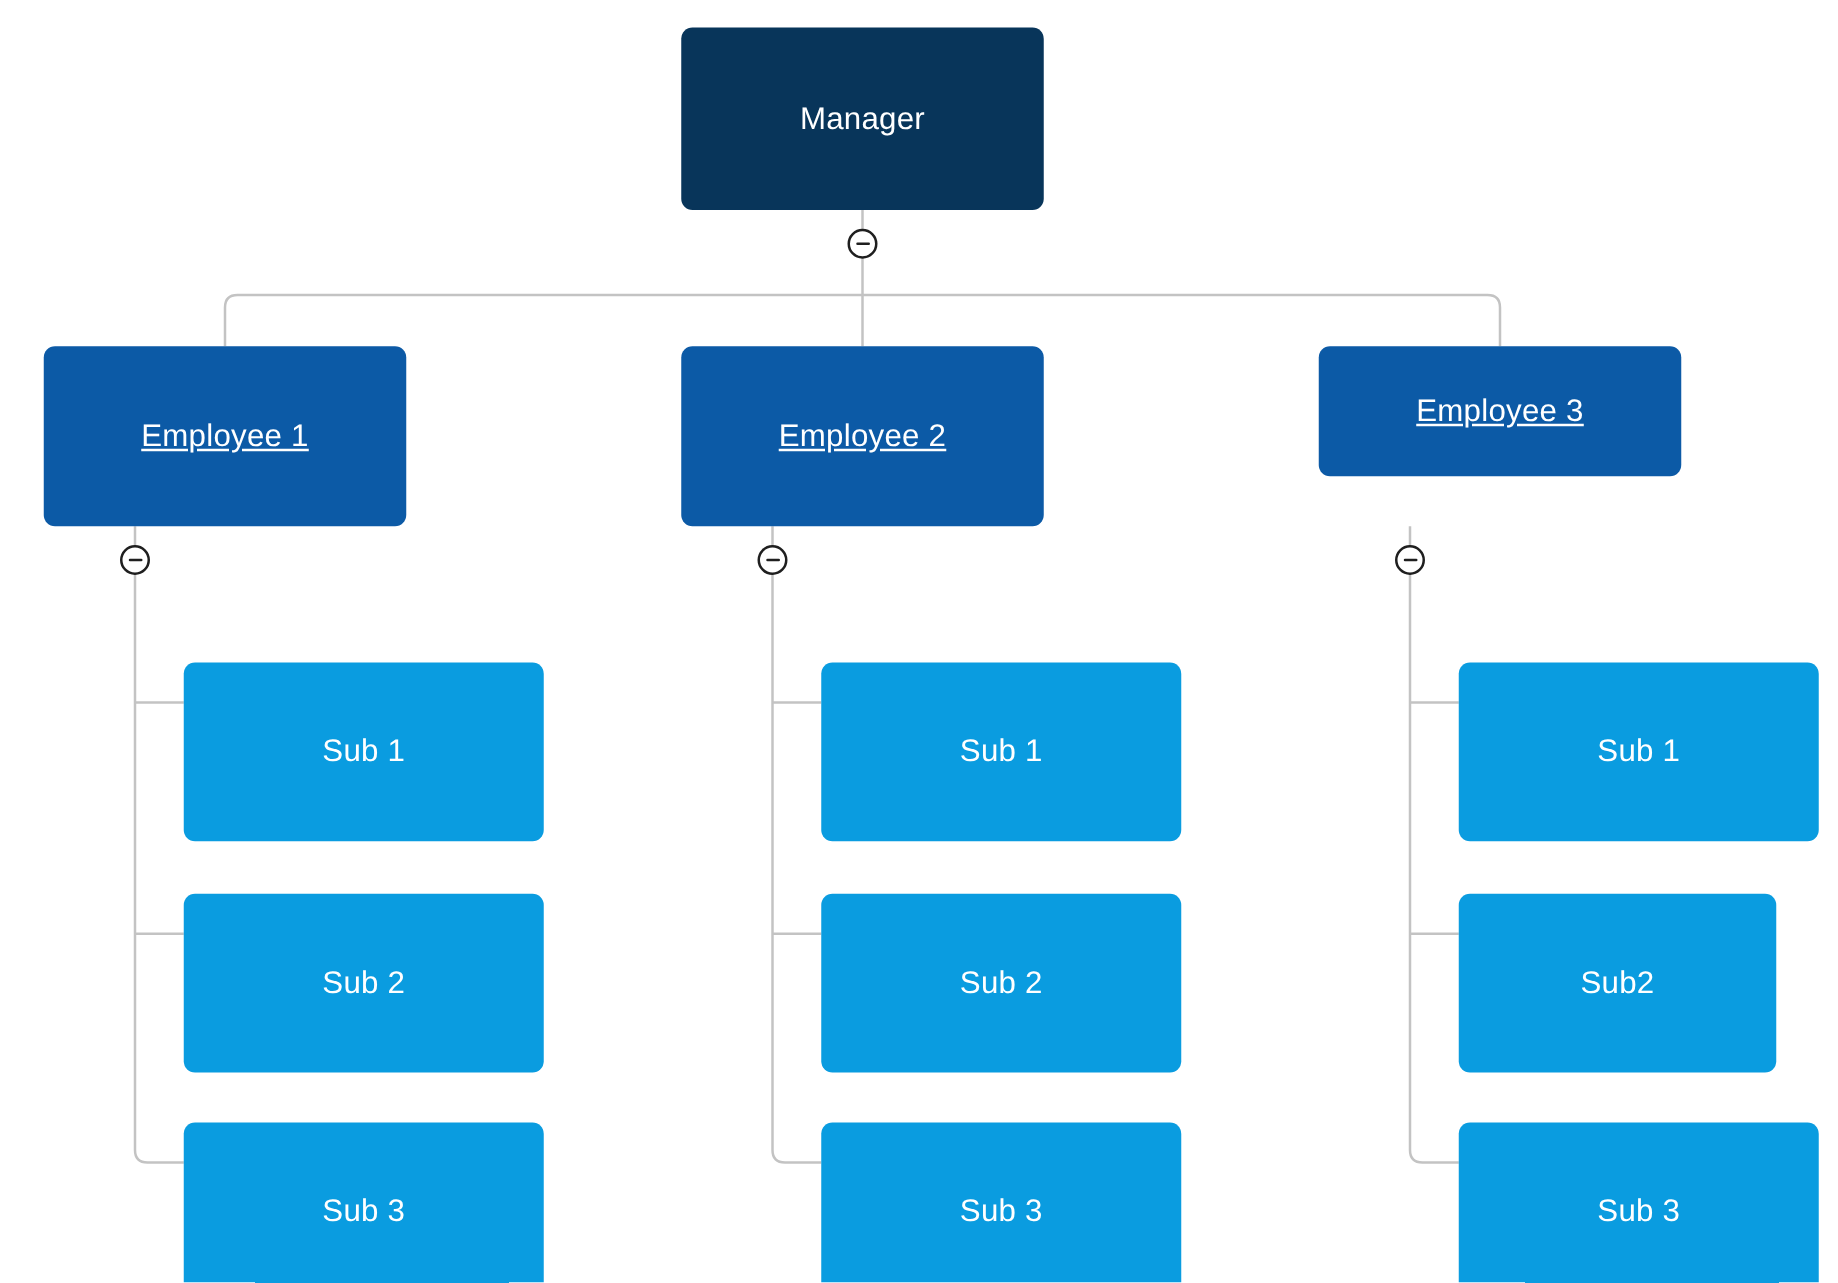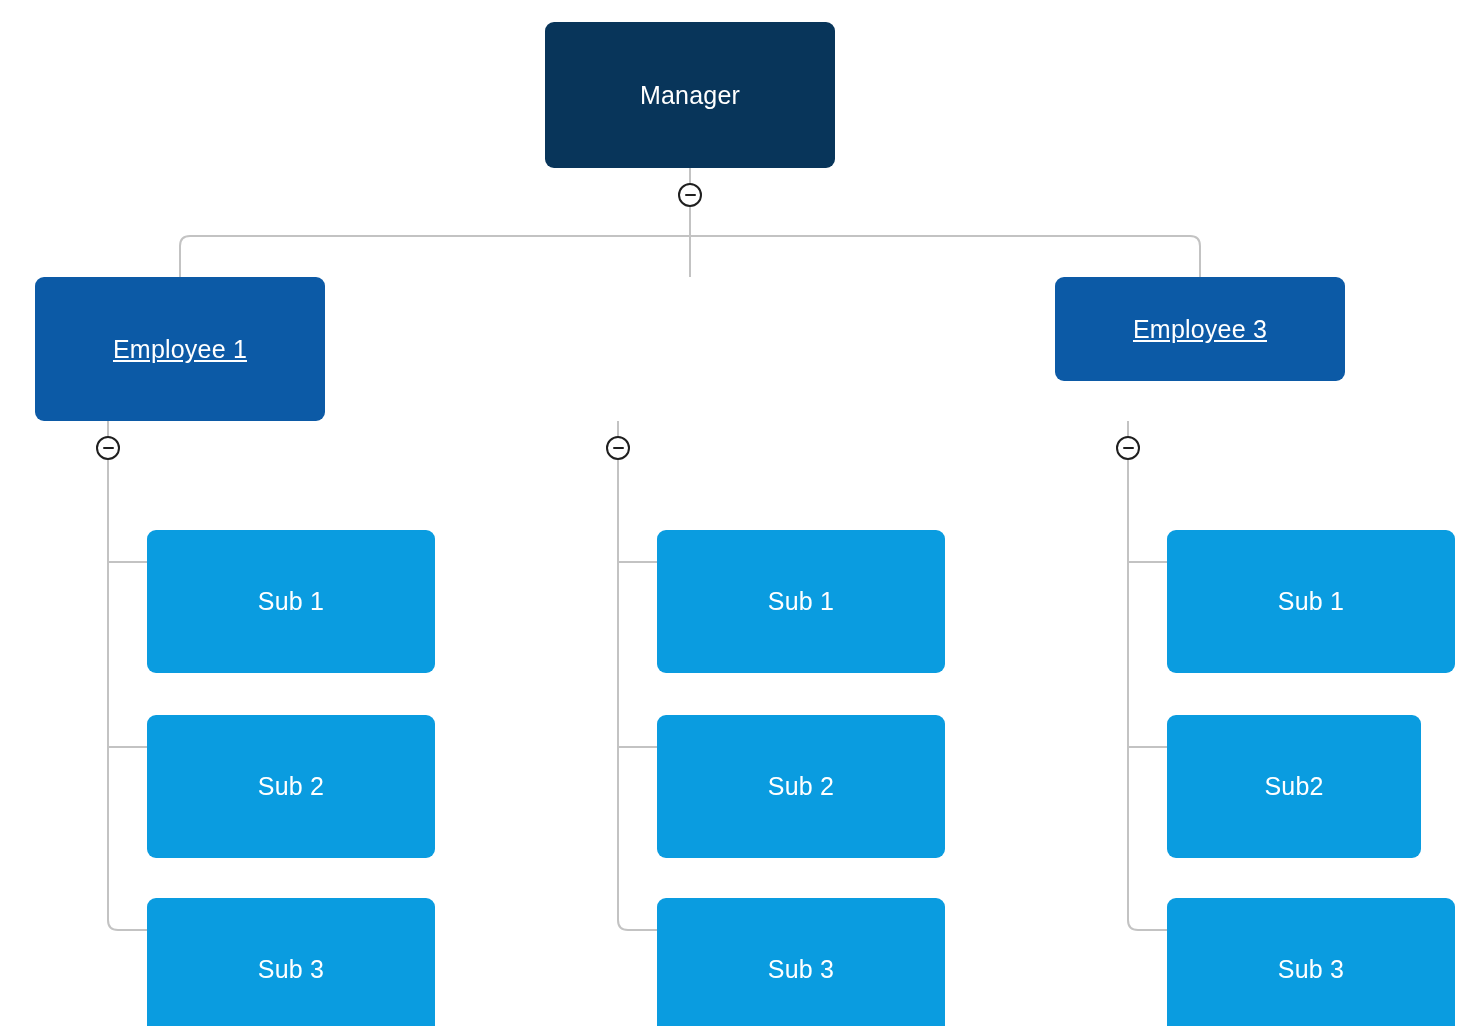--- a/index.html
+++ b/index.html
@@ -83,20 +83,23 @@
     <path d="M1128 747 L1167 747"></path>
   </svg>
 
   <div class="node node--root" style="left:545px; top:22px; width:290px; height:146px;">
     <span>Manager</span>
   </div>
 
   <div class="node node--employee" style="left:35px; top:277px; width:290px; height:144px;">
     <span>Employee 1</span>
   </div>
+  <div class="node node--employee" style="left:545px; top:277px; width:290px; height:144px;">
+    <span>Employee 2</span>
+  </div>
   <div class="node node--employee" style="left:1055px; top:277px; width:290px; height:104px;">
     <span>Employee 3</span>
   </div>
 
   <div class="node node--sub" style="left:147px; top:490px; width:288px; height:143px;">
     <span>Sub 1</span>
   </div>
   <div class="node node--sub" style="left:147px; top:675px; width:288px; height:143px;">
     <span>Sub 2</span>
   </div>

